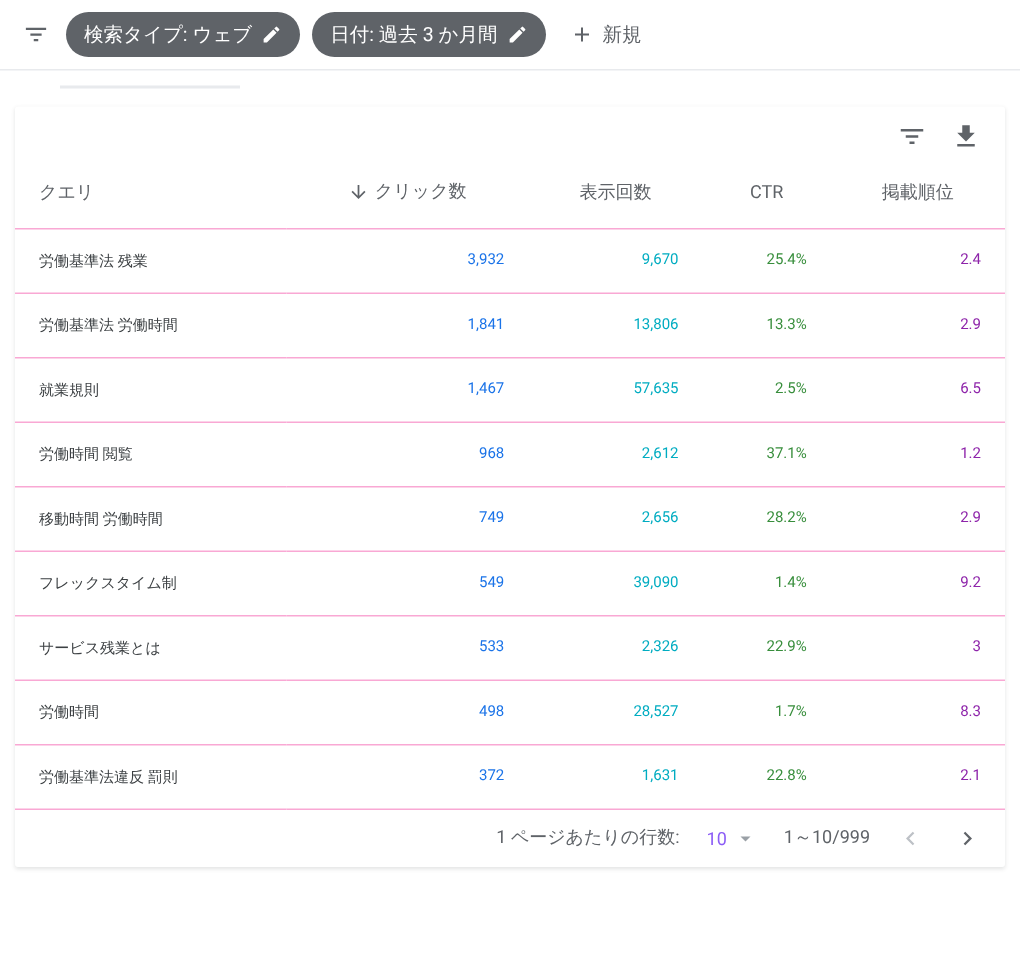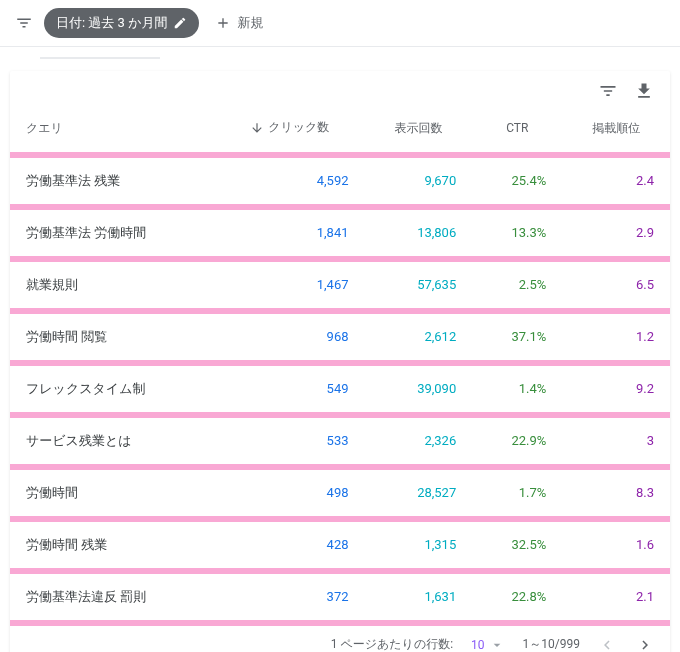--- a/index.html
+++ b/index.html
@@ -7,44 +7,50 @@
 .toolbar { display: flex; align-items: center; gap: 8px; padding: 8px 12px; border-bottom: 1px solid #e8eaed; }
 .filter-icon-btn { width: 24px; height: 24px; display: flex; align-items: center; justify-content: center; cursor: pointer; color: #5f6368; }
 .chip { background: #5f6368; color: #fff; border-radius: 16px; padding: 6px 12px; font-size: 13px; display: flex; align-items: center; gap: 6px; cursor: pointer; }
 .chip svg { fill: #fff; }
 .new-btn { display: flex; align-items: center; gap: 6px; color: #5f6368; cursor: pointer; padding: 4px 8px; font-size: 13px; }
 .tab-indicator { height: 2px; width: 120px; background: #e8eaed; margin-left: 40px; margin-top: 10px; }
 .card { margin: 12px 10px 8px 10px; box-shadow: 0 1px 3px rgba(60,64,67,.15); border-radius: 2px; background: #fff; }
 .card-actions { display: flex; justify-content: flex-end; gap: 16px; padding: 10px 16px 4px; color: #5f6368; }
 .card-actions div { cursor: pointer; }
 table { width: 100%; border-collapse: collapse; }
-th, td { padding: 14px 16px; border-bottom: 6px solid #f9a8d4; font-weight: 400; }
+th, td { padding: 14px 16px; border-bottom: 1px solid #f9a8d4; font-weight: 400; }
 th { text-align: center; color: #5f6368; font-size: 12px; white-space: nowrap; }
 th:first-child, td:first-child { text-align: left; }
-td { text-align: right; font-size: 13px; }
+td { text-align: right; font-size: 10px; }
 td:first-child { color: #3c4043; }
 .sort-hdr { display: inline-flex; align-items: center; gap: 4px; cursor: pointer; }
 .c-clicks { color: #1a73e8; }
 .c-impr { color: #00acc1; }
 .c-ctr { color: #388e3c; }
 .c-pos { color: #8e24aa; }
 .pager { display: flex; justify-content: flex-end; align-items: center; gap: 18px; padding: 10px 16px; font-size: 12px; color: #5f6368; }
 .pager-select { display: flex; align-items: center; gap: 4px; cursor: pointer; color: #8b5cf6; }
 .pager-nav { display: flex; gap: 20px; }
 .pager-nav div { cursor: pointer; color: #bdc1c6; }
 .pager-nav div.active { color: #5f6368; }
 svg { display: block; }
 </style>
 </head>
 <body>
 
 <div class="toolbar">
   <div class="filter-icon-btn">
     <svg width="18" height="18" viewBox="0 0 24 24" fill="#5f6368">
         <path d="M3 6h18v2H3V6m4 5h10v2H7v-2m3 5h4v2h-4v-2z"></path>
+      </svg>
+  </div>
+  <div class="chip">
+    <span>検索タイプ: ウェブ</span>
+    <svg width="14" height="14" viewBox="0 0 24 24">
+        <path d="M3 17.25V21h3.75L17.81 9.94l-3.75-3.75L3 17.25zM20.71 7.04a1 1 0 0 0 0-1.41l-2.34-2.34a1 1 0 0 0-1.41 0l-1.83 1.83 3.75 3.75 1.83-1.83z"></path>
       </svg>
   </div>
   <div class="chip">
     <span>日付: 過去 3 か月間</span>
     <svg width="14" height="14" viewBox="0 0 24 24">
         <path d="M3 17.25V21h3.75L17.81 9.94l-3.75-3.75L3 17.25zM20.71 7.04a1 1 0 0 0 0-1.41l-2.34-2.34a1 1 0 0 0-1.41 0l-1.83 1.83 3.75 3.75 1.83-1.83z"></path>
       </svg>
   </div>
   <div class="new-btn">
     <svg width="16" height="16" viewBox="0 0 24 24" fill="#5f6368">
@@ -82,21 +88,21 @@
           </span>
         </th>
         <th>表示回数</th>
         <th>CTR</th>
         <th>掲載順位</th>
       </tr>
     </thead>
     <tbody id="tbody">
         <tr>
           <td>労働基準法 残業</td>
-          <td class="c-clicks">4,592</td>
+          <td class="c-clicks">3,932</td>
           <td class="c-impr">9,670</td>
           <td class="c-ctr">25.4%</td>
           <td class="c-pos">2.4</td>
         </tr>
         <tr>
           <td>労働基準法 労働時間</td>
           <td class="c-clicks">1,841</td>
           <td class="c-impr">13,806</td>
           <td class="c-ctr">13.3%</td>
           <td class="c-pos">2.9</td>
@@ -109,46 +115,46 @@
           <td class="c-pos">6.5</td>
         </tr>
         <tr>
           <td>労働時間 閲覧</td>
           <td class="c-clicks">968</td>
           <td class="c-impr">2,612</td>
           <td class="c-ctr">37.1%</td>
           <td class="c-pos">1.2</td>
         </tr>
         <tr>
+          <td>移動時間 労働時間</td>
+          <td class="c-clicks">749</td>
+          <td class="c-impr">2,656</td>
+          <td class="c-ctr">28.2%</td>
+          <td class="c-pos">2.9</td>
+        </tr>
+        <tr>
           <td>フレックスタイム制</td>
           <td class="c-clicks">549</td>
           <td class="c-impr">39,090</td>
           <td class="c-ctr">1.4%</td>
           <td class="c-pos">9.2</td>
         </tr>
         <tr>
           <td>サービス残業とは</td>
           <td class="c-clicks">533</td>
           <td class="c-impr">2,326</td>
           <td class="c-ctr">22.9%</td>
           <td class="c-pos">3</td>
         </tr>
         <tr>
           <td>労働時間</td>
           <td class="c-clicks">498</td>
           <td class="c-impr">28,527</td>
           <td class="c-ctr">1.7%</td>
           <td class="c-pos">8.3</td>
-        </tr>
-        <tr>
-          <td>労働時間 残業</td>
-          <td class="c-clicks">428</td>
-          <td class="c-impr">1,315</td>
-          <td class="c-ctr">32.5%</td>
-          <td class="c-pos">1.6</td>
         </tr>
         <tr>
           <td>労働基準法違反 罰則</td>
           <td class="c-clicks">372</td>
           <td class="c-impr">1,631</td>
           <td class="c-ctr">22.8%</td>
           <td class="c-pos">2.1</td>
         </tr>
       </tbody>
   </table>

